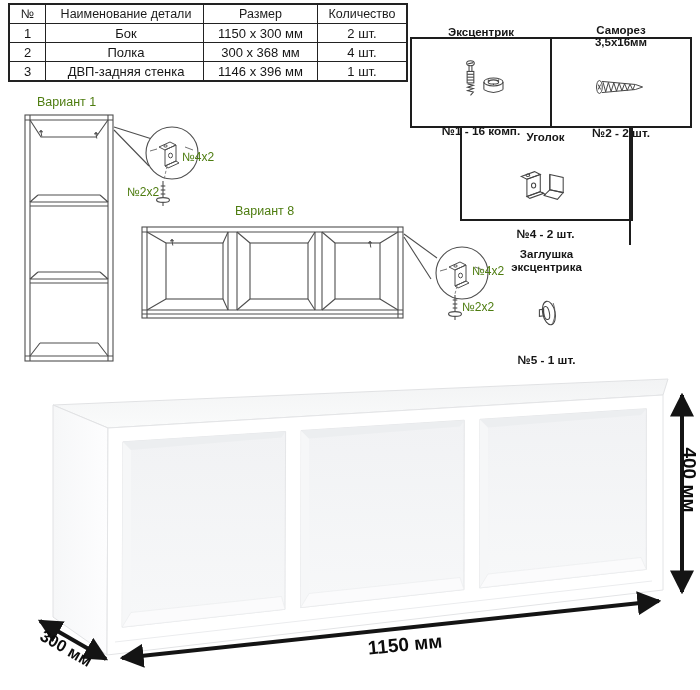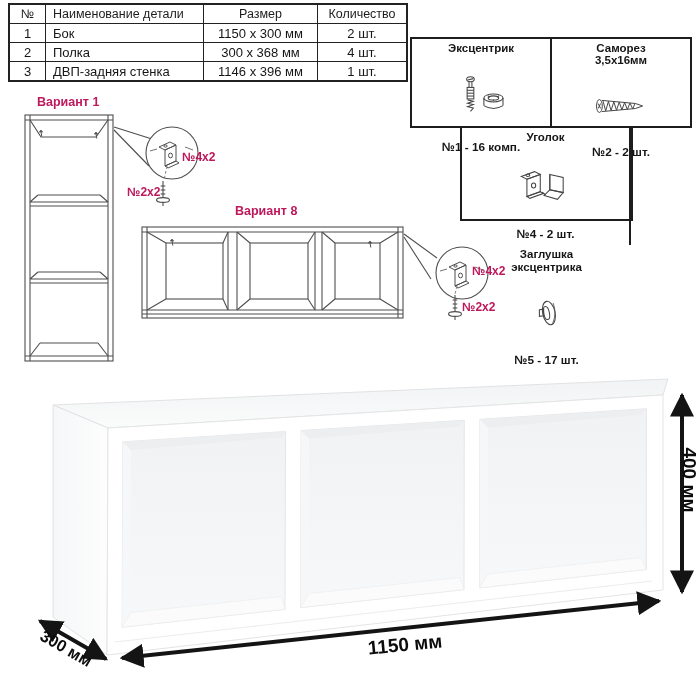--- a/index.html
+++ b/index.html
@@ -11,41 +11,41 @@
   table.parts {
     position:absolute; left:8px; top:3px;
     border-collapse:collapse; table-layout:fixed;
     font-size:13px;
   }
   table.parts td {
     border:1.5px solid #222; height:18px; padding:0 4px;
     text-align:center; vertical-align:middle; line-height:1; white-space:nowrap;
   }
   table.parts tr.hdr td { font-size:12.5px; color:#1c1c1c; }
-  table.parts td.name { text-align:left; padding-left:7px; }
+  table.parts td.name { text-align:center; padding-left:7px; }
   table.parts { border:2px solid #222; }
   
   .hw { position:absolute; left:410px; top:37px; }
   .hw-row { display:flex; box-sizing:border-box; border:2px solid #1d1d1d; background:#fff; }
   .hw-row1 { width:282px; height:91px; }
   .hw-row2 { width:173px; height:95px; margin-left:50px; margin-top:-2px;flex-direction:column; }
   .hw-cell {
     flex:1; box-sizing:border-box; border-right:2px solid #1d1d1d;
-    display:flex; flex-direction:column; align-items:center; justify-content:space-between;
+    display:flex; flex-direction:column; align-items:center; justify-content:center;
     padding:3px 1px 4px;
     gap:21px;
   }
   .hw-cell:last-child { border-right:none; }
   .hw-title { font-weight:bold; font-size:11.5px; line-height:1.08; text-align:center; }
   .hw-title .l2 { display:block; }
   .hw-title .l2:empty { display:none; }
   .hw-count { font-weight:bold; font-size:11.8px; white-space:nowrap; }
   .hw-icon { flex:1; display:flex; align-items:center; justify-content:center; }
   
-  .lbl { position:absolute; font-weight:bold; font-size:12px; white-space:nowrap; color:#be185d; }
+  .lbl { position:absolute; font-weight:normal; font-size:12px; white-space:nowrap; color:#4d7c0f; }
   .v-title { font-size:12.5px; }
   .dim { position:absolute; font-weight:bold; font-size:19px; color:#0c0c0c; text-align:center; white-space:nowrap; }
   .dim-depth { font-size:16.5px; }
   .art { position:absolute; left:0; top:0; }
 </style>
 </head>
 <body>
 
 <div class="sheet">
 
@@ -150,21 +150,21 @@
           <span>Заглушка</span><span class="l2">эксцентрика</span>
         </div>
         <div class="hw-icon">
           <svg width="50" height="38" viewBox="0 0 52 40" fill="none" stroke="#454545" stroke-width="1.1">
             <ellipse cx="28" cy="20" rx="6.5" ry="12.5" transform="rotate(-12 28 20)"></ellipse>
             <ellipse cx="25.5" cy="20" rx="3" ry="7" transform="rotate(-12 25.5 20)"></ellipse>
             <path d="M18,16.5 L22.5,16 L22.5,23 L18,23.5 Z"></path>
             <path d="M32.5,9.5 Q36.5,20 32,31" stroke-width="0.8"></path>
           </svg>
         </div>
-        <div class="hw-count">№5 - 17 шт.</div>
+        <div class="hw-count">№5 - 1 шт.</div>
       </div>
     </div>
   </div>
 
   <svg class="art" width="700" height="690" viewBox="0 0 700 690">
     <defs>
       <marker id="arrow" viewBox="0 0 10 10" refX="9" refY="5" markerWidth="6" markerHeight="6" orient="auto-start-reverse" markerUnits="strokeWidth">
         <path d="M0,0 L10,5 L0,10 z" fill="#141414"></path>
       </marker>
       <linearGradient id="gTop" x1="0" y1="0" x2="0" y2="1">

